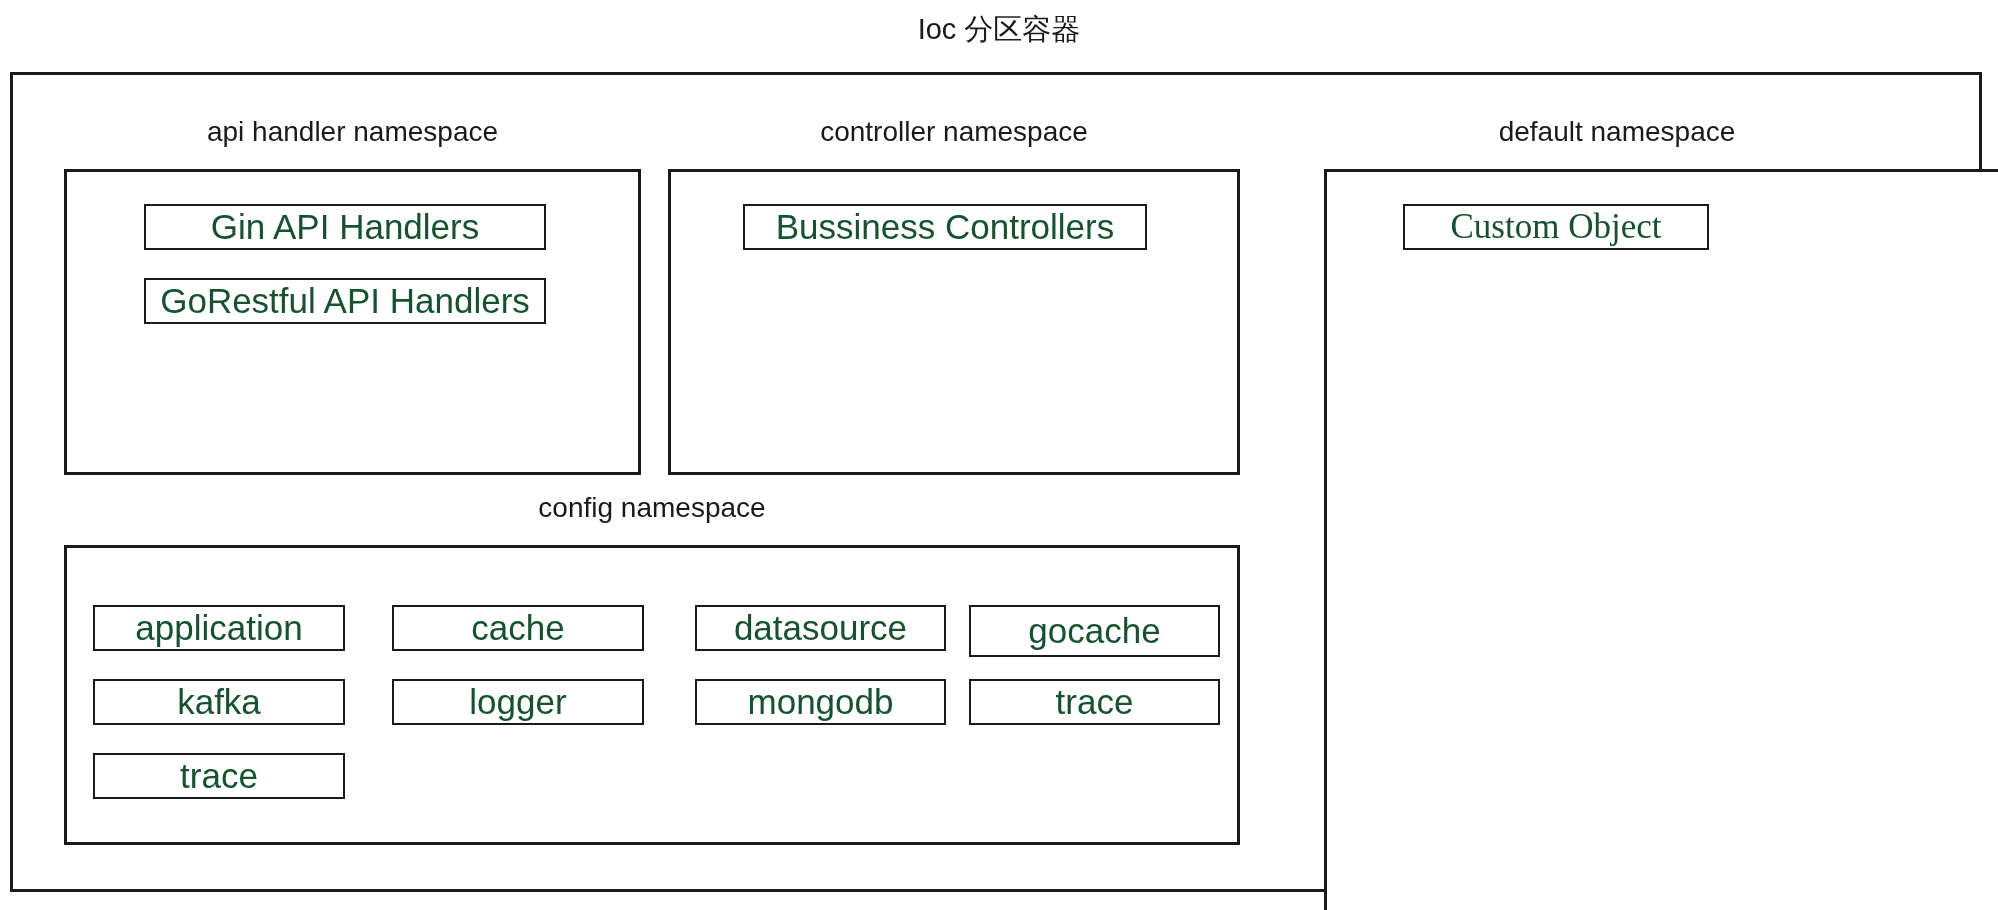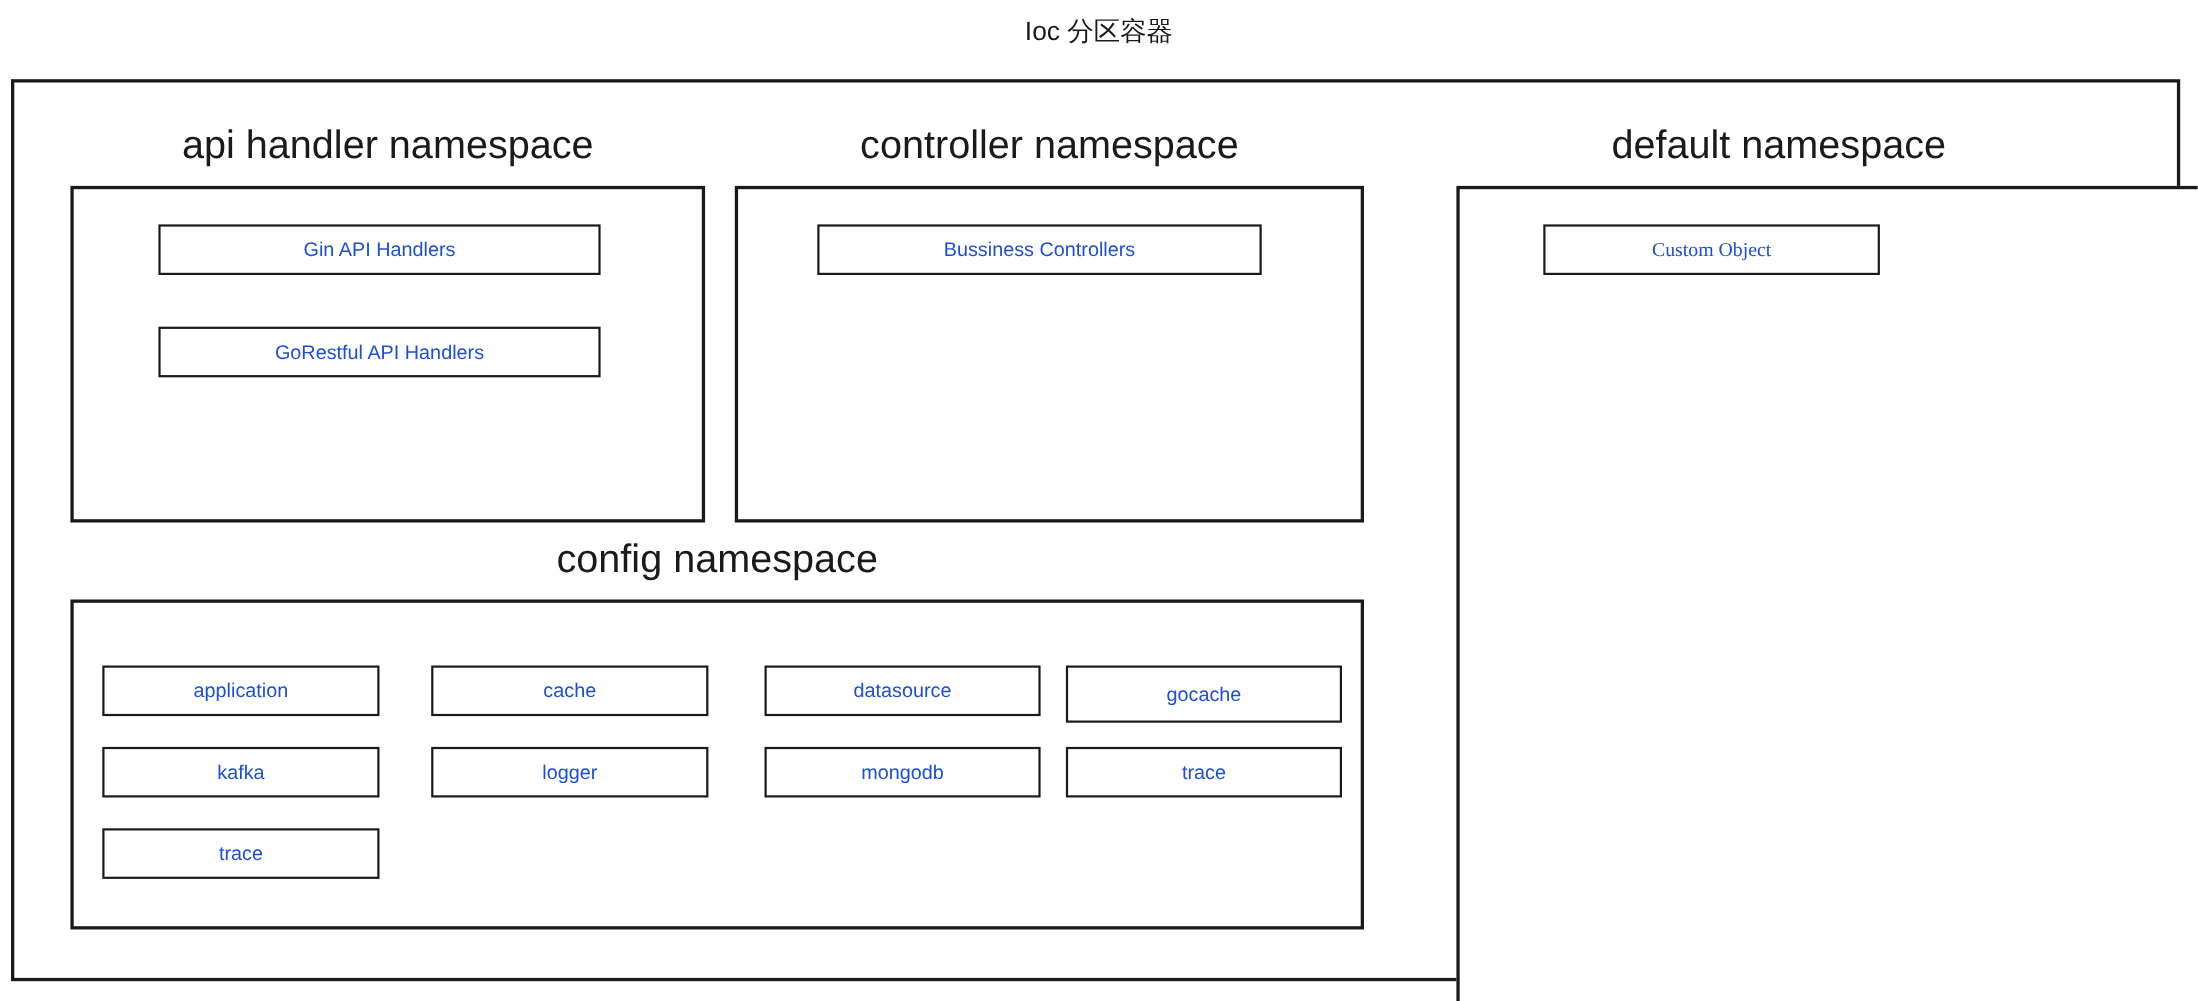--- a/index.html
+++ b/index.html
@@ -15,38 +15,38 @@
     font-family: "Liberation Sans", sans-serif;
     color: #1a1a1a;
     overflow: hidden;
   }
   .diagram-title {
     position: absolute;
     top: 12px;
     left: 0;
     width: 100%;
     text-align: center;
-    font-size: 24px;
+    font-size: 29px;
     line-height: 34px;
     color: #1a1a1a;
   }
   .outer-container {
     position: absolute;
     left: 10px;
     top: 72px;
     width: 1972px;
     height: 820px;
     border: 3px solid #1a1a1a;
     box-sizing: border-box;
     background: #ffffff;
   }
   .ns-label {
     position: absolute;
     text-align: center;
-    font-size: 36px;
+    font-size: 28px;
     line-height: 34px;
     color: #1a1a1a;
   }
   .lbl-api        { left: 51px;   top: 40px;  width: 577px; }
   .lbl-controller { left: 655px;  top: 40px;  width: 572px; }
   .lbl-default    { left: 1253px; top: 40px;  width: 702px; }
   .lbl-config     { left: 51px;   top: 416px; width: 1176px; }
   .ns-box {
     position: absolute;
     border: 3px solid #1a1a1a;
@@ -58,26 +58,26 @@
   .box-default    { left: 1311px; top: 94px;  width: 702px;  height: 859px; font-family: Liberation Serif, serif; }
   .box-config     { left: 51px;   top: 470px; width: 1176px; height: 300px; }
   .item {
     position: absolute;
     border: 2px solid #1a1a1a;
     box-sizing: border-box;
     background: #ffffff;
     display: flex;
     align-items: center;
     justify-content: center;
-    font-size: 18px;
-    color: #1d4ed8;
+    font-size: 35px;
+    color: #14532d;
     white-space: nowrap;
   }
   .item-gin        { left: 77px;  top: 32px;  width: 402px; height: 46px; }
-  .item-gorestful  { left: 77px;  top: 106px; width: 402px; height: 46px; margin-top: 19px; }
+  .item-gorestful  { left: 77px;  top: 106px; width: 402px; height: 46px; }
   .item-bussiness  { left: 72px;  top: 32px;  width: 404px; height: 46px; }
   .item-custom     { left: 76px;  top: 32px;  width: 306px; height: 46px; }
   .item-application { left: 26px;  top: 57px;  width: 252px; height: 46px; }
   .item-cache       { left: 325px; top: 57px;  width: 252px; height: 46px; }
   .item-datasource  { left: 628px; top: 57px;  width: 251px; height: 46px; }
   .item-gocache     { left: 902px; top: 57px;  width: 251px; height: 52px; }
   .item-kafka       { left: 26px;  top: 131px; width: 252px; height: 46px; }
   .item-logger      { left: 325px; top: 131px; width: 252px; height: 46px; }
   .item-mongodb     { left: 628px; top: 131px; width: 251px; height: 46px; }
   .item-redis       { left: 902px; top: 131px; width: 251px; height: 46px; }

